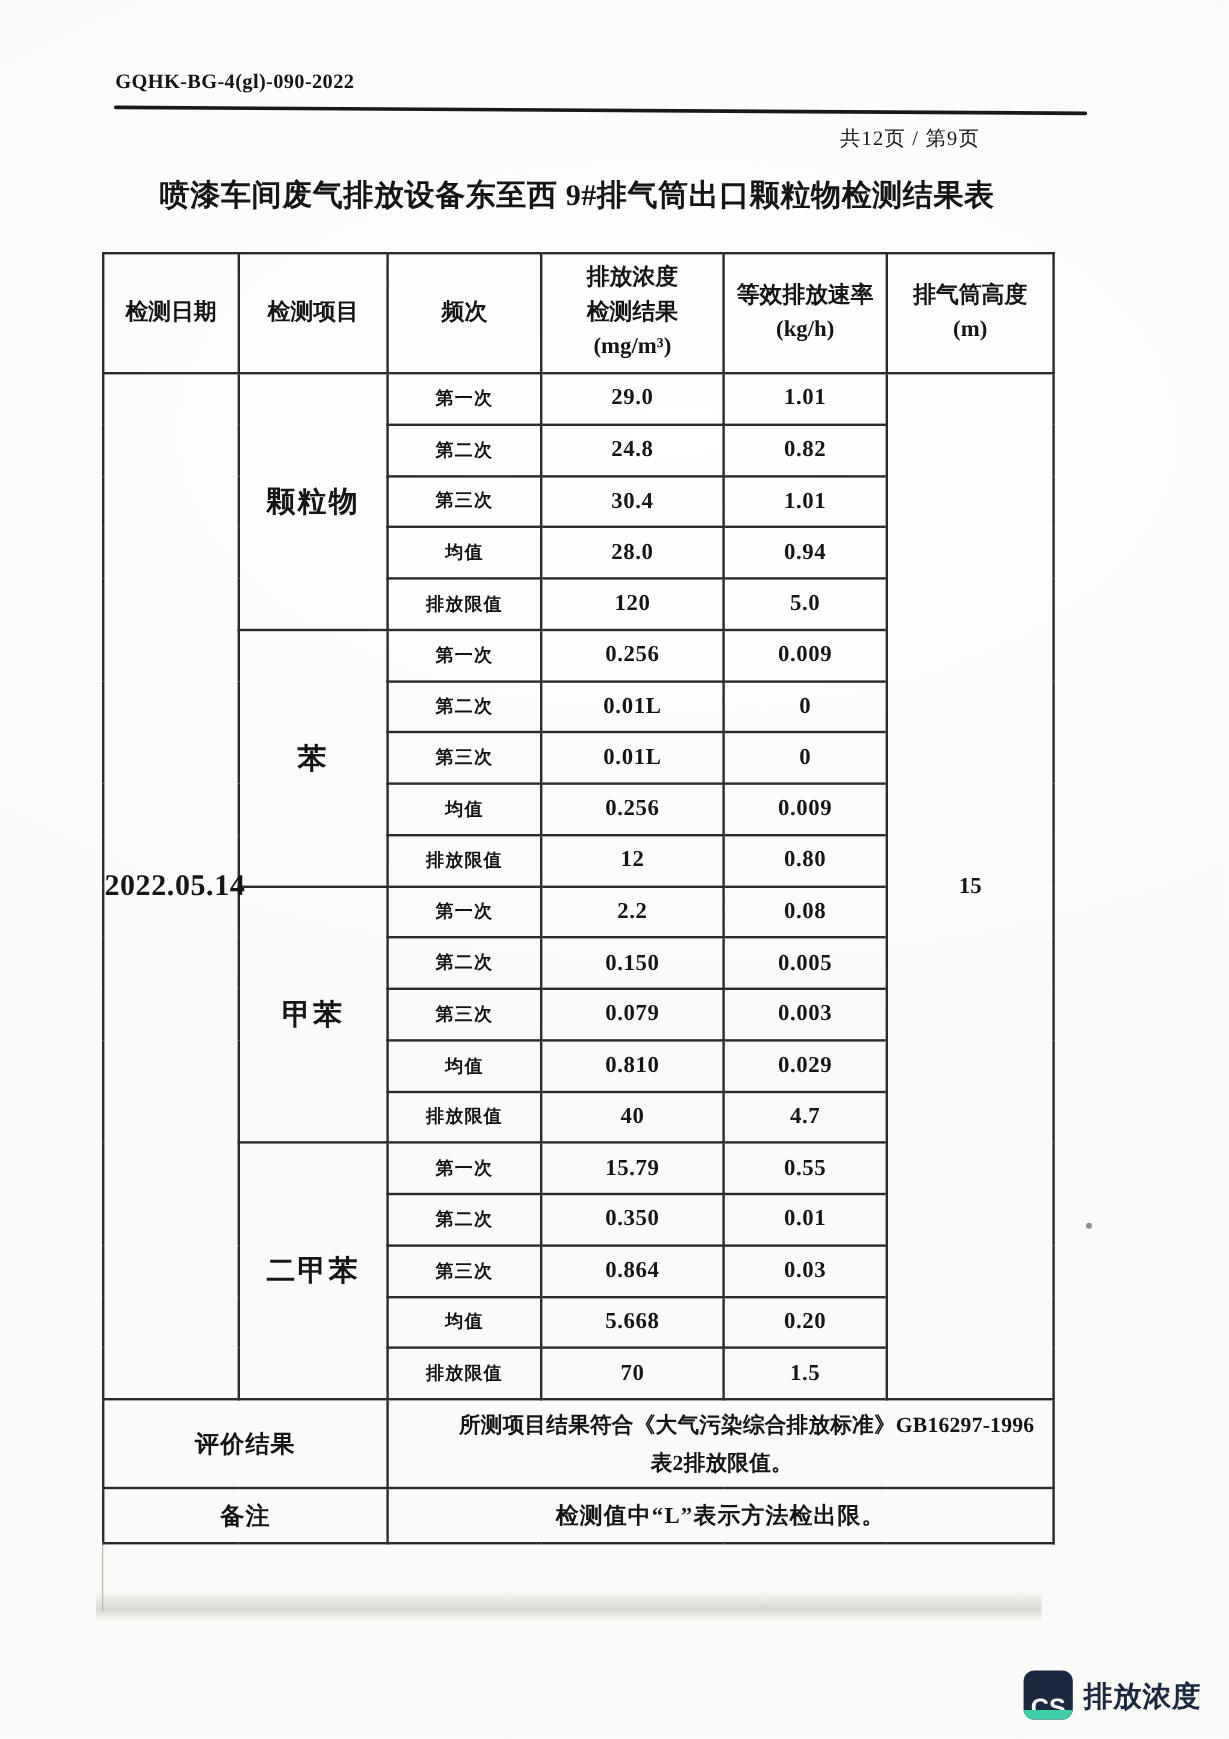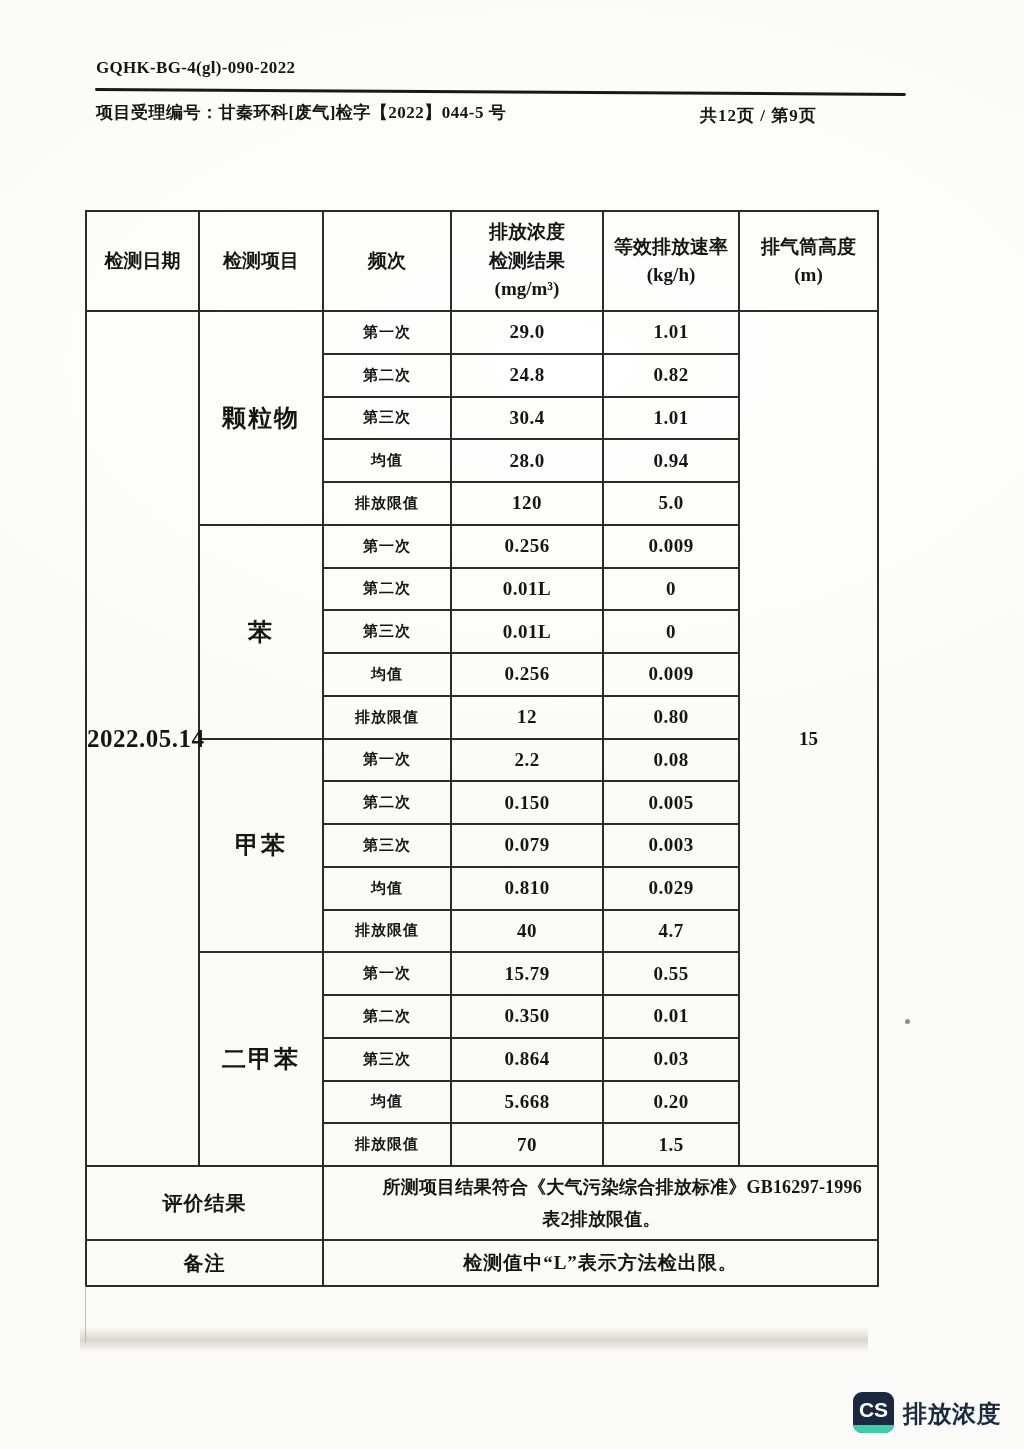--- a/index.html
+++ b/index.html
@@ -25,21 +25,21 @@
     position:absolute; left:95px; top:88px; width:811px; height:3px;
     background:#191919; border-radius:2px;
     transform:rotate(.35deg); transform-origin:left center;
   }
   .case-line {
     position:absolute; left:96px; top:101px;
     font-size:17px; font-weight:700; letter-spacing:.5px;
   }
   .page-info {
     position:absolute; left:700px; top:104px;
-    font-size:17px; font-weight:700; letter-spacing:1px;
+    font-size:17px; font-weight:400; letter-spacing:1px;
   }
   .title {
     position:absolute; left:85px; top:146px; width:792px;
     text-align:center; font-size:25px; font-weight:800; letter-spacing:.5px;
     white-space:nowrap;
   }
   table.report {
     position:absolute; left:85px; top:210px; width:792px;
     border-collapse:collapse; table-layout:fixed;
   }
@@ -79,21 +79,21 @@
   }
   .speck {
     position:absolute; left:905px; top:1019px; width:5px; height:5px;
     border-radius:50%; background:#6a6a6a; opacity:.75;
   }
   .cs-badge {
     position:absolute; left:853px; top:1392px; width:41px; height:41px;
     border-radius:9px; background:var(--navy,#1b2940); overflow:hidden;
   }
   .cs-badge .cs-letters {
-    position:absolute; left:0; top:2px; width:100%; height:31px;
+    position:absolute; left:0; top:16px; width:100%; height:31px;
     display:flex; align-items:center; justify-content:center;
     color:#ffffff; font-family:"Liberation Sans","DejaVu Sans",sans-serif;
     font-size:21px; font-weight:800; letter-spacing:0;
   }
   .cs-badge .cs-teal {
     position:absolute; left:0; bottom:0; width:100%; height:8px;
     background:var(--teal,#3ccfa5);
   }
   .cs-name {
     position:absolute; left:903px; top:1398px;
@@ -102,22 +102,22 @@
     letter-spacing:.5px; white-space:nowrap;
   }
 </style>
 </head>
 <body>
 
 <div class="page">
 
   <div class="doc-code">GQHK-BG-4(gl)-090-2022</div>
   <div class="doc-rule"></div>
-  <div class="case-line">项目受理编号：甘秦环科[废气]检字【2022】044-5 号</div>
   <div class="page-info">共12页 / 第9页</div>
+  <div class="title">喷漆车间废气排放设备东至西 9#排气筒出口颗粒物检测结果表</div>
 
   <table class="report">
     <colgroup>
       <col style="width:113px">
       <col style="width:124px">
       <col style="width:128px">
       <col style="width:152px">
       <col style="width:136px">
       <col style="width:139px">
     </colgroup>

